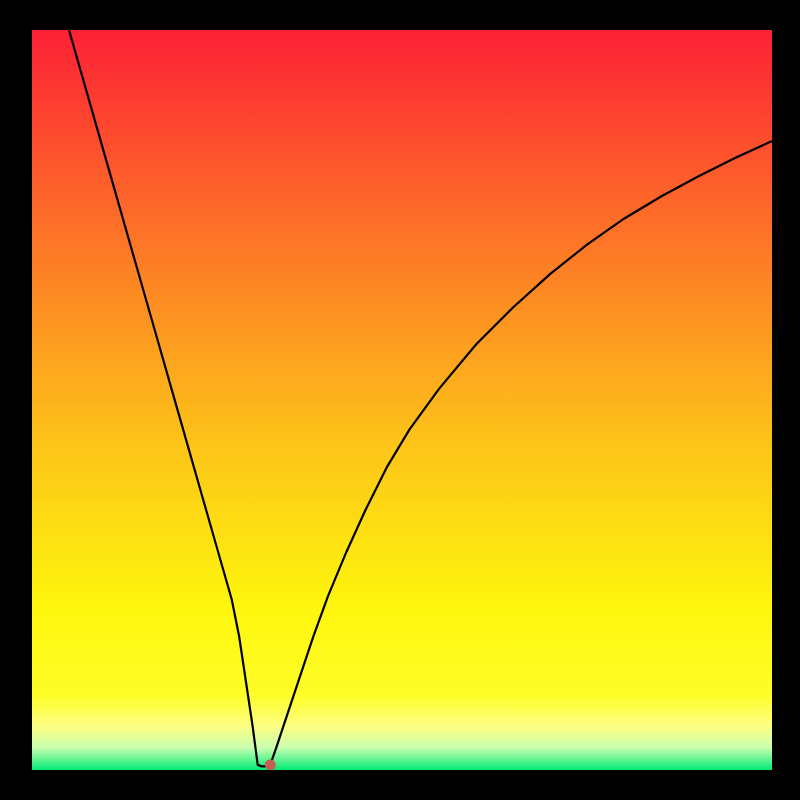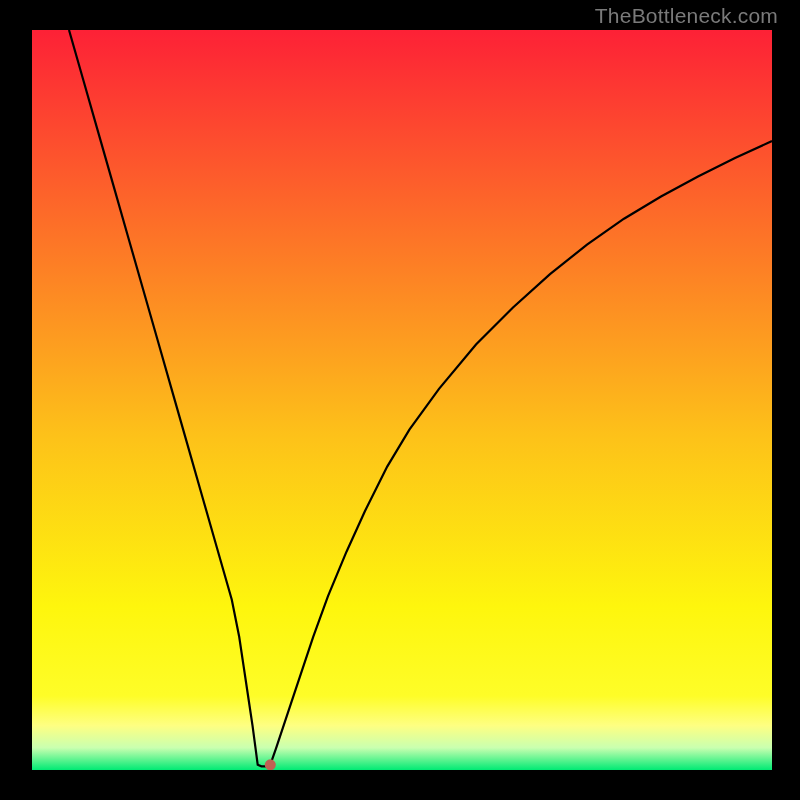--- a/index.html
+++ b/index.html
@@ -38,21 +38,20 @@
   .plot svg {
     display: block;
     width: 740px;
     height: 740px;
   }
 </style>
 </head>
 <body>
 
 <div class="frame">
-  <div class="watermark">TheBottleneck.com</div>
 
   <div class="plot">
     <svg viewBox="0 0 740 740" preserveAspectRatio="none">
       <defs>
         <linearGradient id="bg-grad" x1="0" y1="0" x2="0" y2="1">
           <stop id="g0" offset="0%" stop-color="#fd2136"></stop>
           <stop id="g1" offset="28%" stop-color="#fd7427"></stop>
           <stop id="g2" offset="55%" stop-color="#fdc219"></stop>
           <stop id="g3" offset="78%" stop-color="#fef60d"></stop>
           <stop id="g4" offset="90%" stop-color="#fefd28"></stop>

